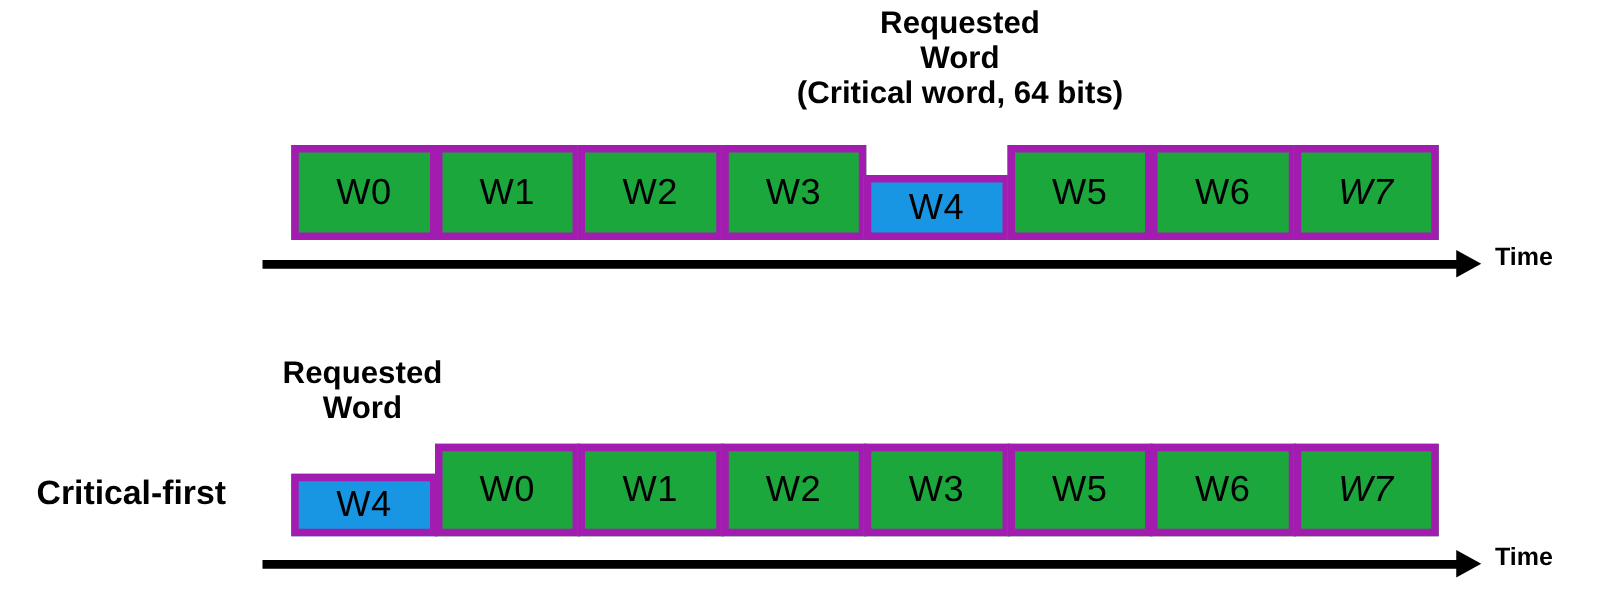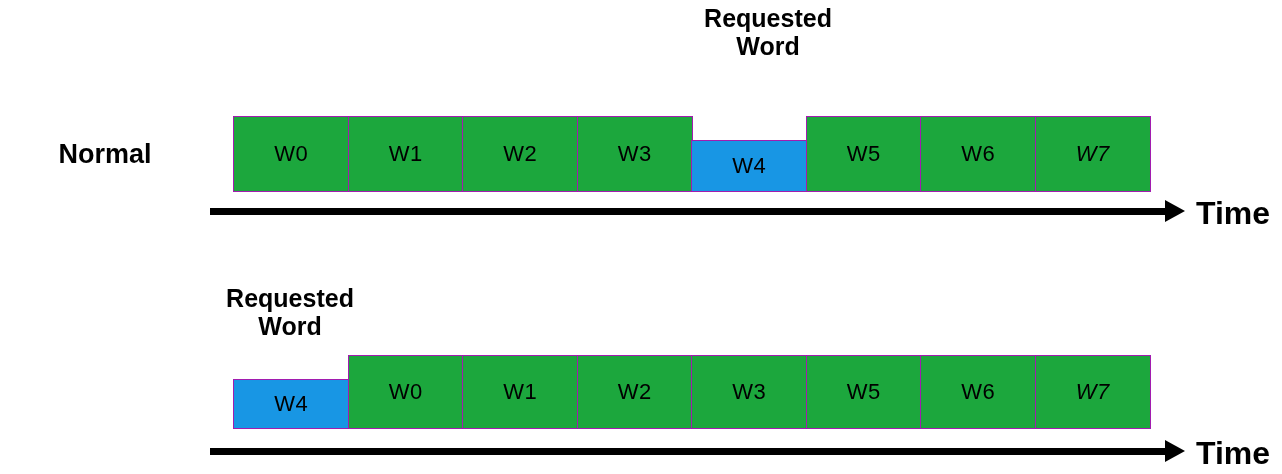--- a/index.html
+++ b/index.html
@@ -51,26 +51,26 @@
     position: absolute;
     display: flex;
     box-sizing: border-box;
   }
   #strip-normal   { left: 233px; top: 116px; width: 918px; height: 76px; }
   #strip-critical { left: 233px; top: 355px; width: 918px; height: 74px; }
 
   .word-block {
     flex: 1 1 0;
     box-sizing: border-box;
-    border: 1px solid #a21caf;
+    border: 6px solid #a21caf;
     margin-right: -2px;
     display: flex;
     align-items: center;
     justify-content: center;
-    font-size: 22px;
+    font-size: 29px;
     font-weight: normal;
     color: #000000;
     letter-spacing: 0.5px;
   }
   .word-block:last-child { margin-right: 0; font-style: italic; }
   .word-block.green { background: #1CA73D; }
   .word-block.blue  { background: #1896E4; margin-top: 24px; }
 
   
   .axis {
@@ -93,38 +93,38 @@
     top: 2px;
     width: 0;
     height: 0;
     border-top: 11px solid transparent;
     border-bottom: 11px solid transparent;
     border-left: 20px solid #000000;
   }
   .axis-label {
     position: absolute;
     font-weight: bold;
-    font-size: 32px;
+    font-size: 20px;
     color: #000000;
     white-space: nowrap;
   }
   #time-label-normal   { left: 1196px; top: 195px; }
   #time-label-critical { left: 1196px; top: 435px; }
 </style>
 </head>
 <body>
 
 <div id="stage">
 
   <div class="callout" id="callout-normal">
     <span class="cline">Requested</span>
     <span class="cline">Word</span>
+    <span class="cline">(Critical word, 64 bits)</span>
   </div>
 
-  <div class="row-label" id="label-normal">Normal</div>
 
   <div class="strip" id="strip-normal">
     <div class="word-block green">W0</div>
     <div class="word-block green">W1</div>
     <div class="word-block green">W2</div>
     <div class="word-block green">W3</div>
     <div class="word-block blue">W4</div>
     <div class="word-block green">W5</div>
     <div class="word-block green">W6</div>
     <div class="word-block green">W7</div>
@@ -134,20 +134,21 @@
     <div class="shaft"></div>
     <div class="head"></div>
   </div>
   <div class="axis-label" id="time-label-normal">Time</div>
 
   <div class="callout" id="callout-critical">
     <span class="cline">Requested</span>
     <span class="cline">Word</span>
   </div>
 
+  <div class="row-label" id="label-critical">Critical-first</div>
 
   <div class="strip" id="strip-critical">
     <div class="word-block blue">W4</div>
     <div class="word-block green">W0</div>
     <div class="word-block green">W1</div>
     <div class="word-block green">W2</div>
     <div class="word-block green">W3</div>
     <div class="word-block green">W5</div>
     <div class="word-block green">W6</div>
     <div class="word-block green">W7</div>

